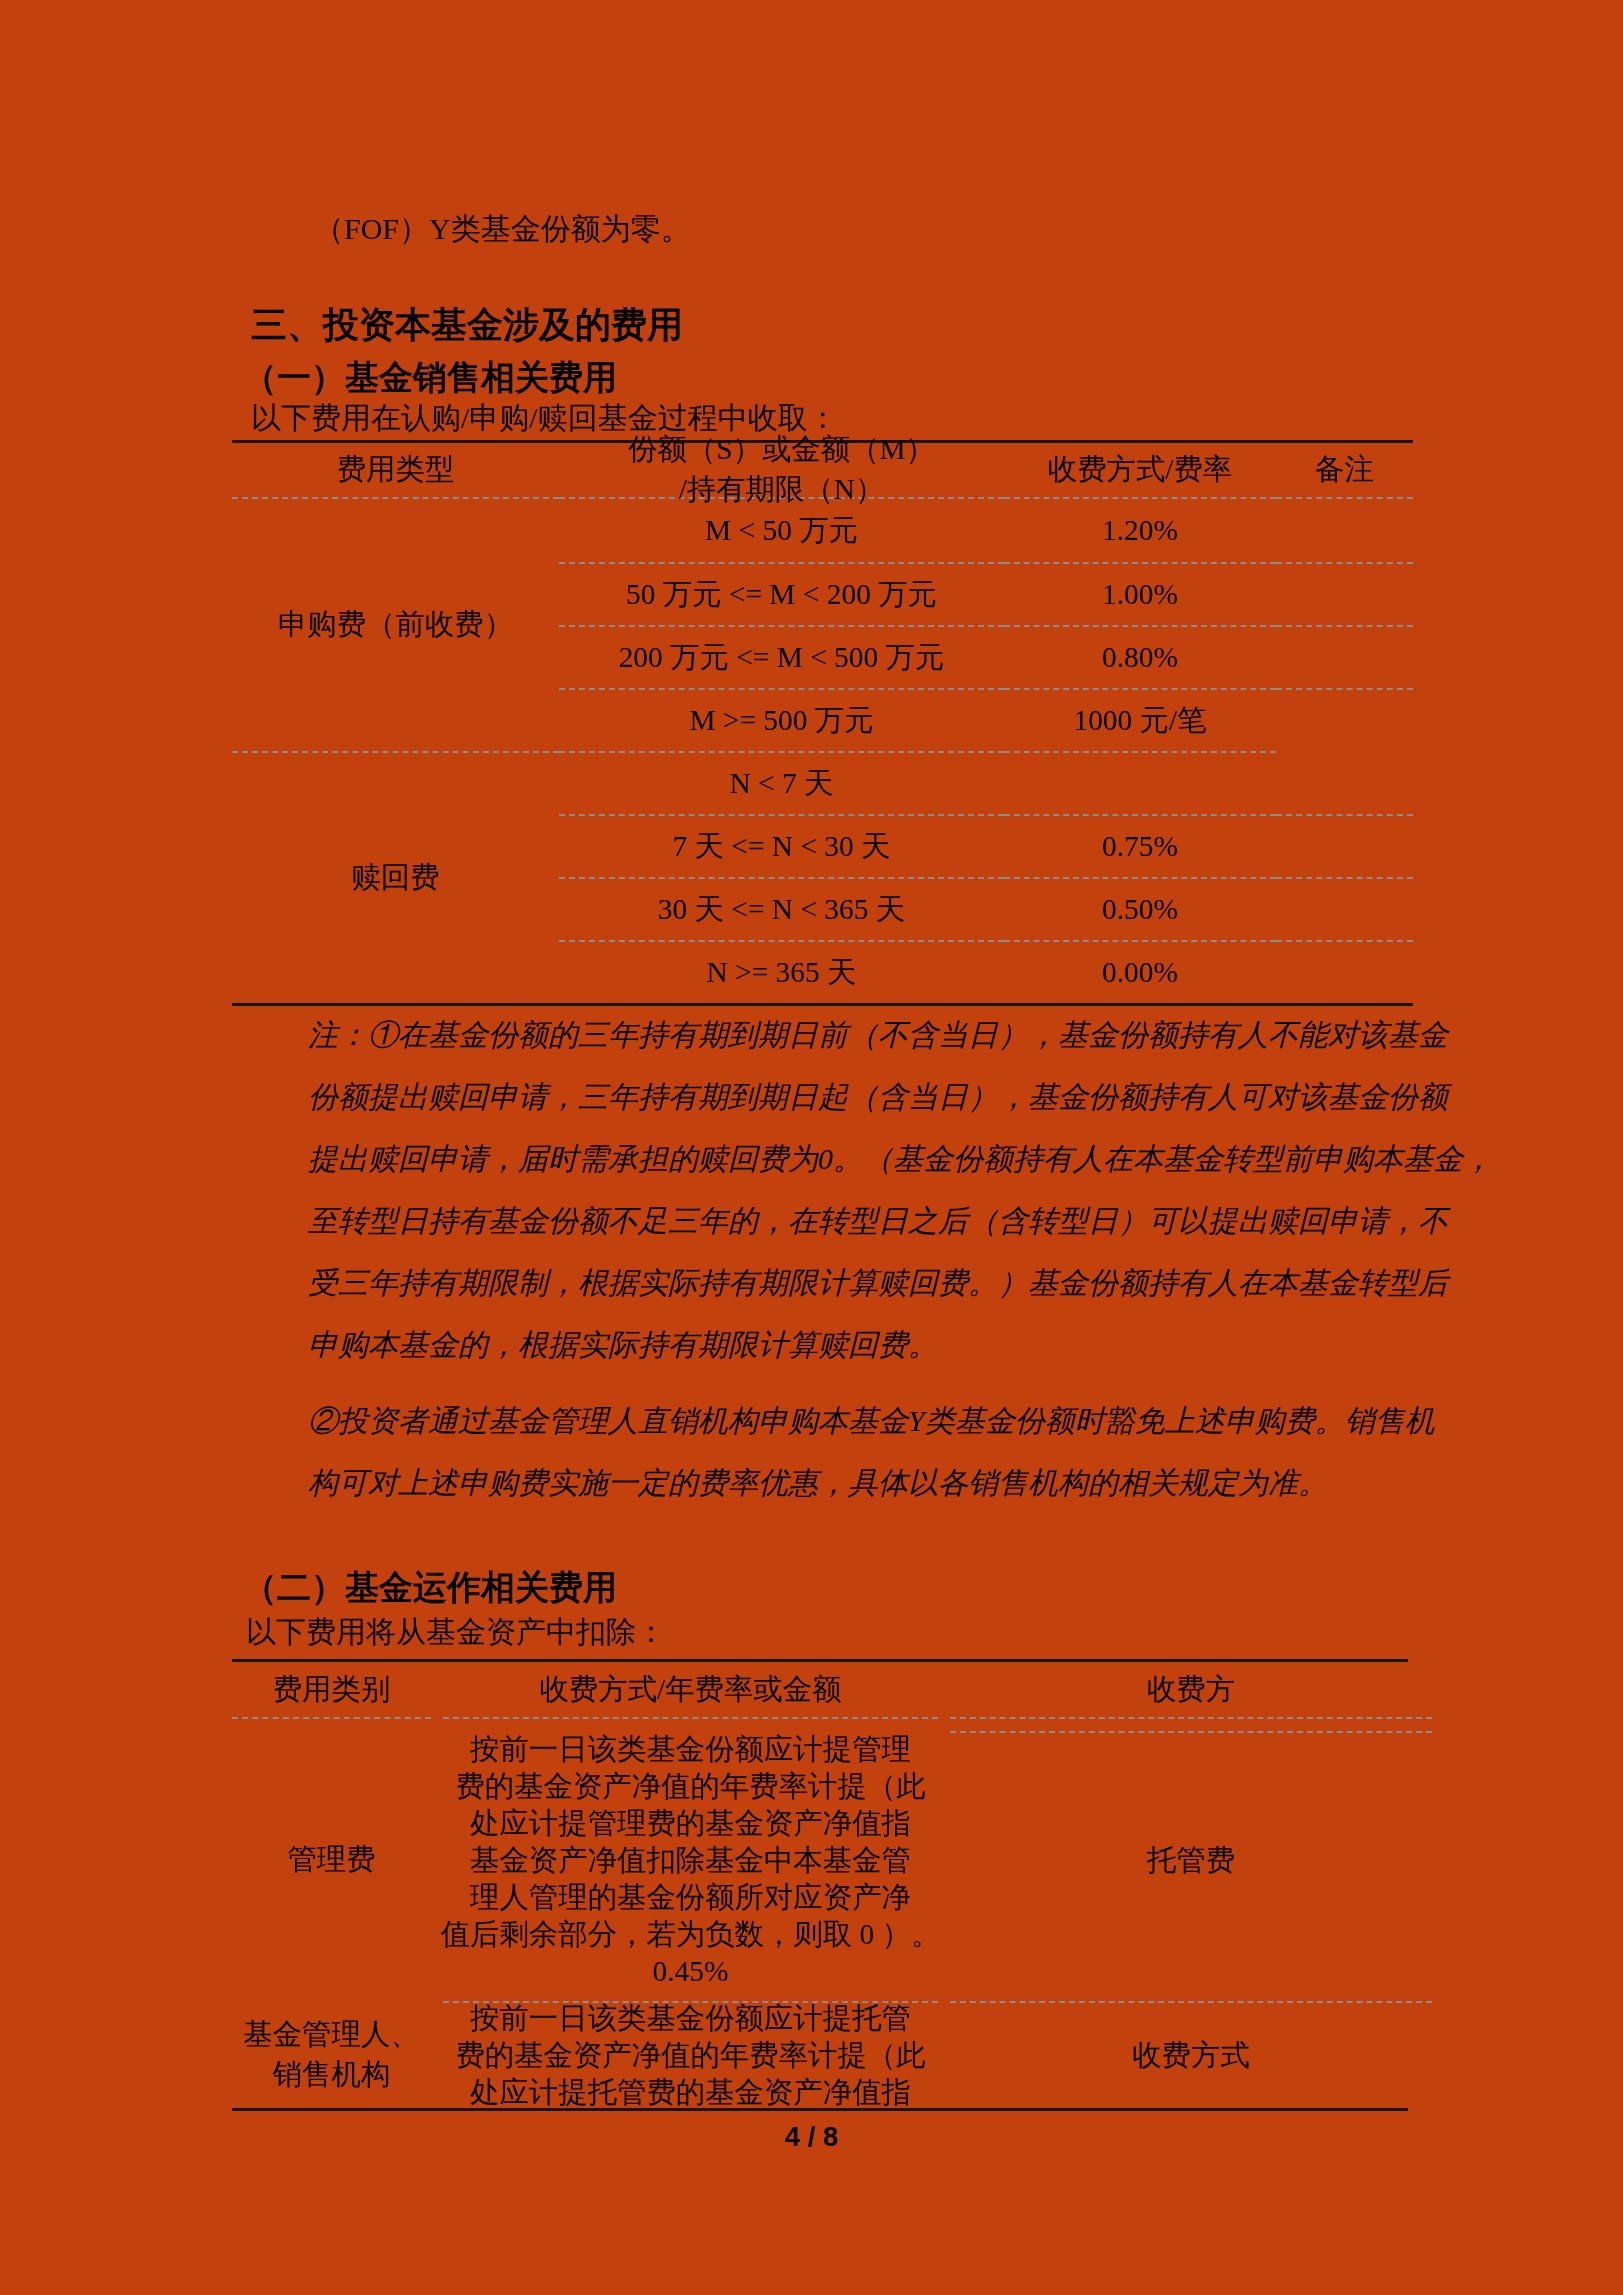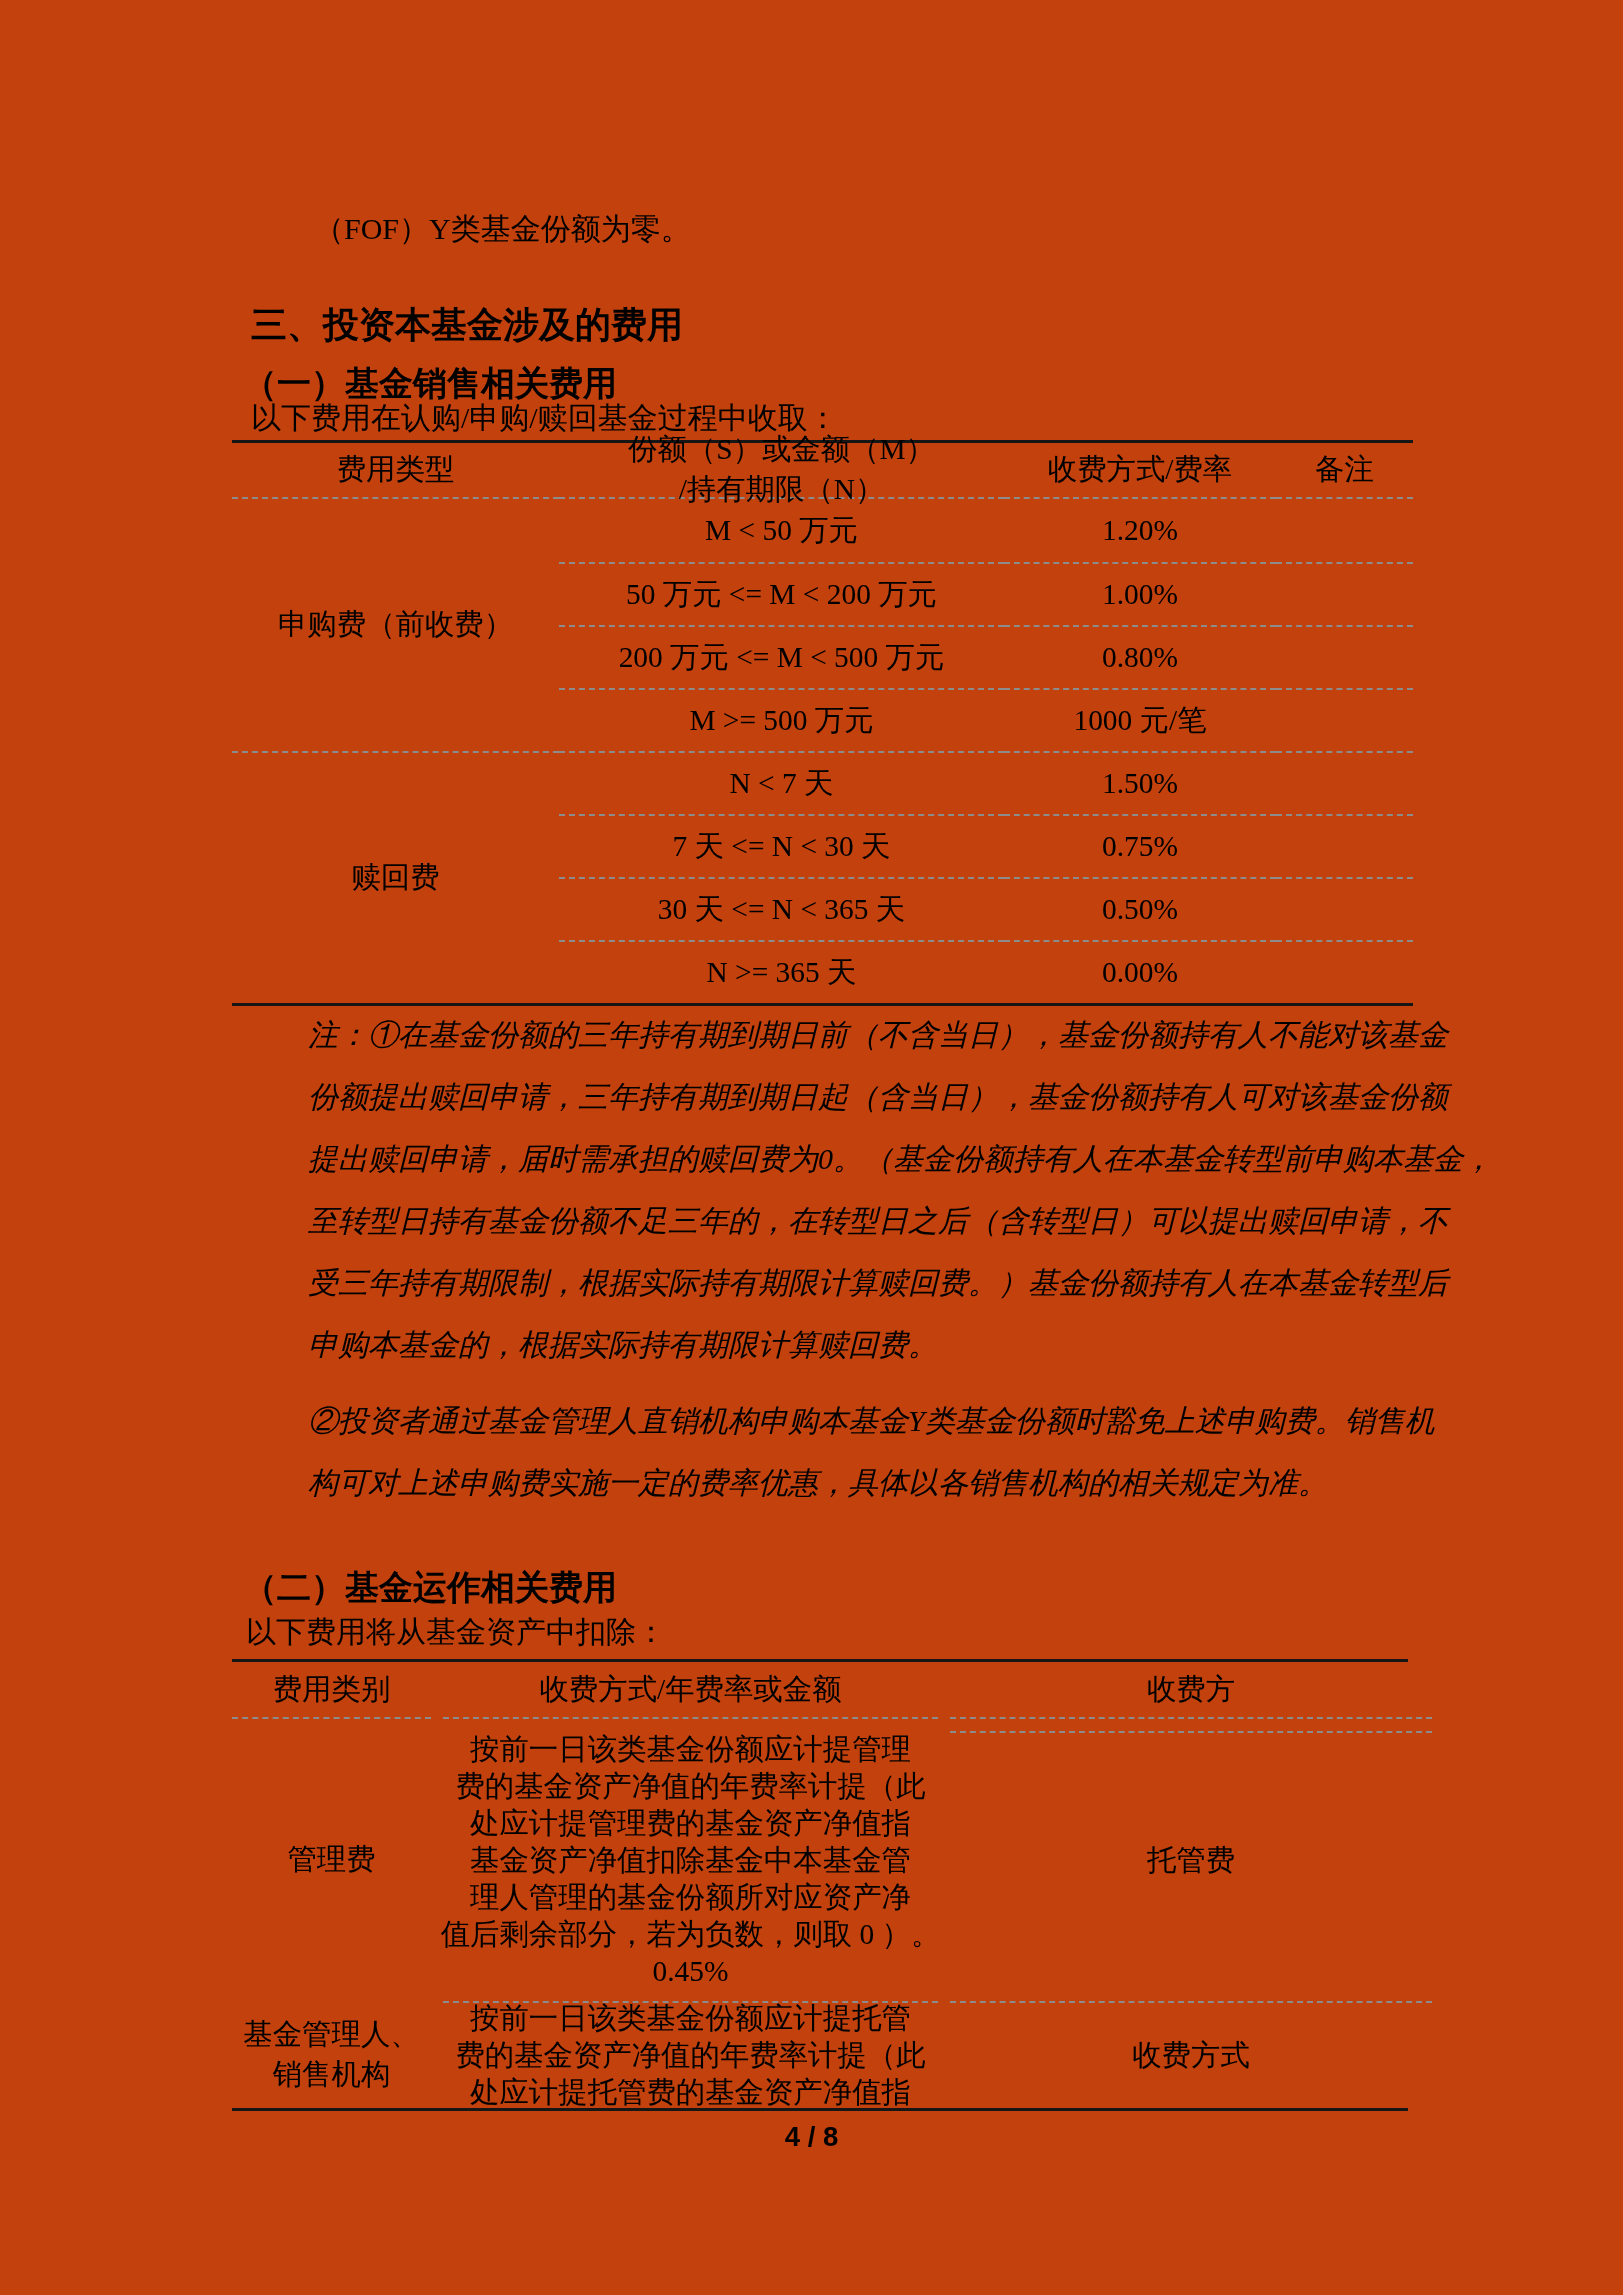--- a/index.html
+++ b/index.html
@@ -65,21 +65,21 @@
 </style>
 </head>
 <body>
 
 <div class="page">
 
   <div class="abs body-text" style="left:314px; top:209px;">（FOF）Y类基金份额为零。</div>
 
   <div class="abs h-main" style="left:251px; top:301px;">三、投资本基金涉及的费用</div>
 
-  <div class="abs h-sub" style="left:243px; top:355px;margin-top:6px;">（一）基金销售相关费用</div>
+  <div class="abs h-sub" style="left:243px; top:355px;">（一）基金销售相关费用</div>
 
   <div class="abs body-text" style="left:251px; top:398px;">以下费用在认购/申购/赎回基金过程中收取：</div>
 
   <div class="abs t1" style="left:232px; top:440px; width:1181px;">
 
     <div class="cell dash-bot">
       <span>费用类型</span>
     </div>
     <div class="cell dash-bot">
       <span>份额（S）或金额（M）</span>
@@ -134,23 +134,20 @@
       </div>
     <div class="cell dash-top" style="grid-row:5">
         <span>1000 元/笔</span>
       </div>
     <div class="cell dash-top" style="grid-row:5">
         <span></span>
       </div>
 
     <div class="cell dash-top" style="grid-row:6">
         <span>N &lt; 7 天</span>
-      </div>
-    <div class="cell dash-top" style="grid-row:6">
-        <span>1.50%</span>
       </div>
     <div class="cell dash-top" style="grid-row:6">
         <span></span>
       </div>
 
     <div class="cell dash-top" style="grid-row:7">
         <span>7 天 &lt;= N &lt; 30 天</span>
       </div>
     <div class="cell dash-top" style="grid-row:7">
         <span>0.75%</span>

